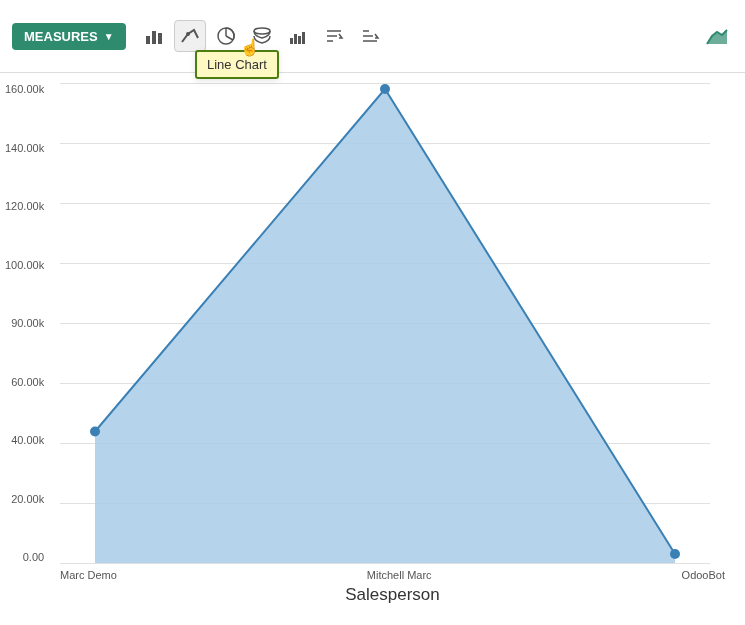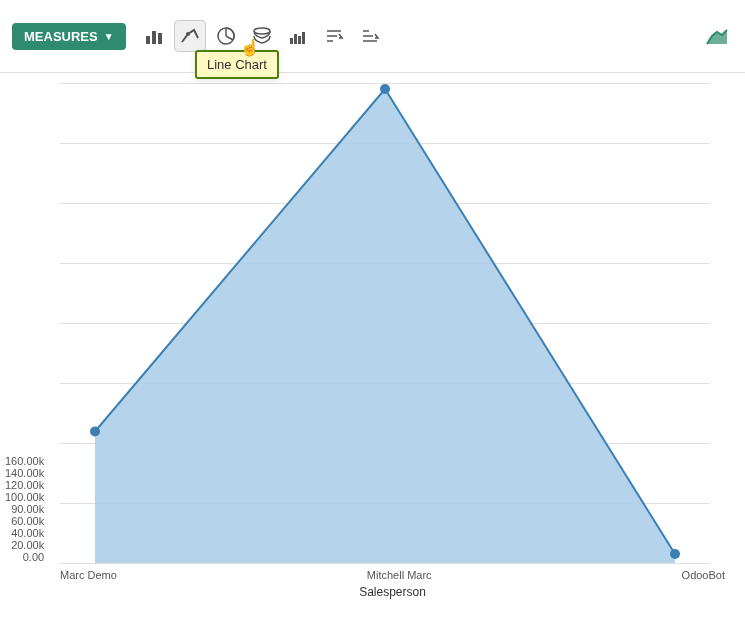--- a/index.html
+++ b/index.html
@@ -101,21 +101,21 @@
       height: 480px;
     }
 
     .y-axis {
       position: absolute;
       left: -55px;
       top: 0;
       height: 100%;
       display: flex;
       flex-direction: column;
-      justify-content: flex-end;
+      justify-content: space-between;
       align-items: flex-end;
     }
 
     .y-label {
       font-size: 11px;
       color: #555;
       padding-right: 5px;
     }
 
     .grid-lines {
@@ -148,21 +148,21 @@
     }
 
     .x-label {
       font-size: 11px;
       color: #555;
       text-align: left;
     }
 
     .x-axis-title {
       text-align: center;
-      font-size: 12px;
+      font-size: 17px;
       color: #333;
       margin-top: 4px;
     }
 
     .cursor-icon {
       position: absolute;
       top: 38px;
       left: 240px;
       font-size: 16px;
       color: #333;

